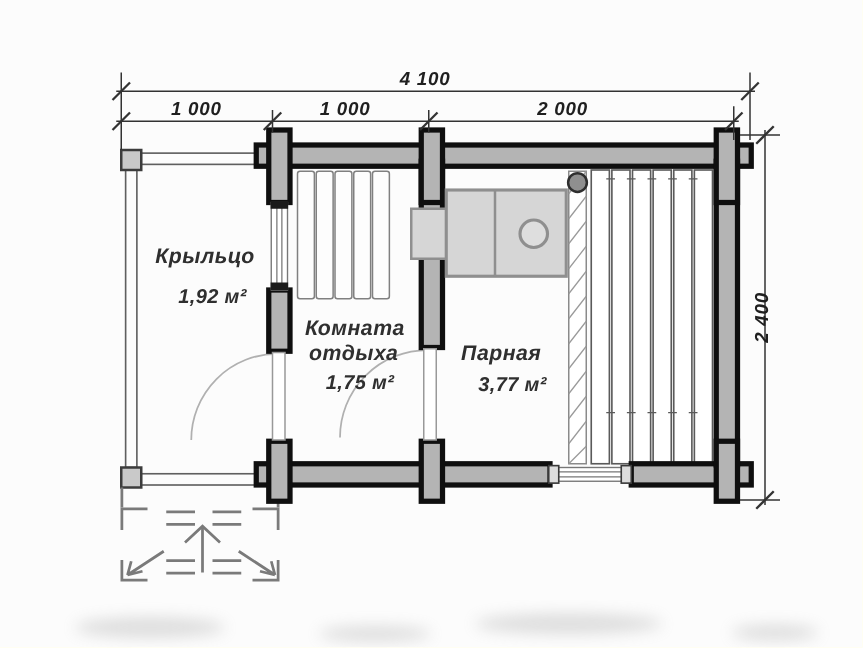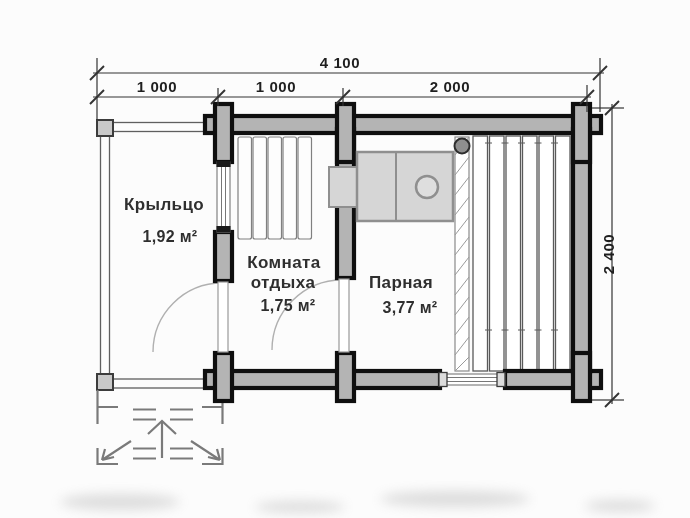--- a/index.html
+++ b/index.html
@@ -1,18 +1,19 @@
 <!DOCTYPE html>
 <html><head>
 <meta charset="utf-8">
 <style>
   html,body{margin:0;padding:0;background:#ffffff;}
   .stage{
     position:relative;width:690px;height:518px;background:#fef9c3;overflow:hidden;
     font-family:"Liberation Sans", sans-serif;
+    font-style:italic;
   }
   svg{display:block}
   text{font-family:"Liberation Sans", sans-serif;font-weight:bold;}
   .room-name{font-size:17px;fill:#2f2f2f;letter-spacing:.4px;}
   .room-area{font-size:16px;fill:#2f2f2f;letter-spacing:.3px;}
   .dim-text{font-size:15px;fill:#1f1f1f;letter-spacing:.6px;}
 </style>
 </head>
 <body>
 

